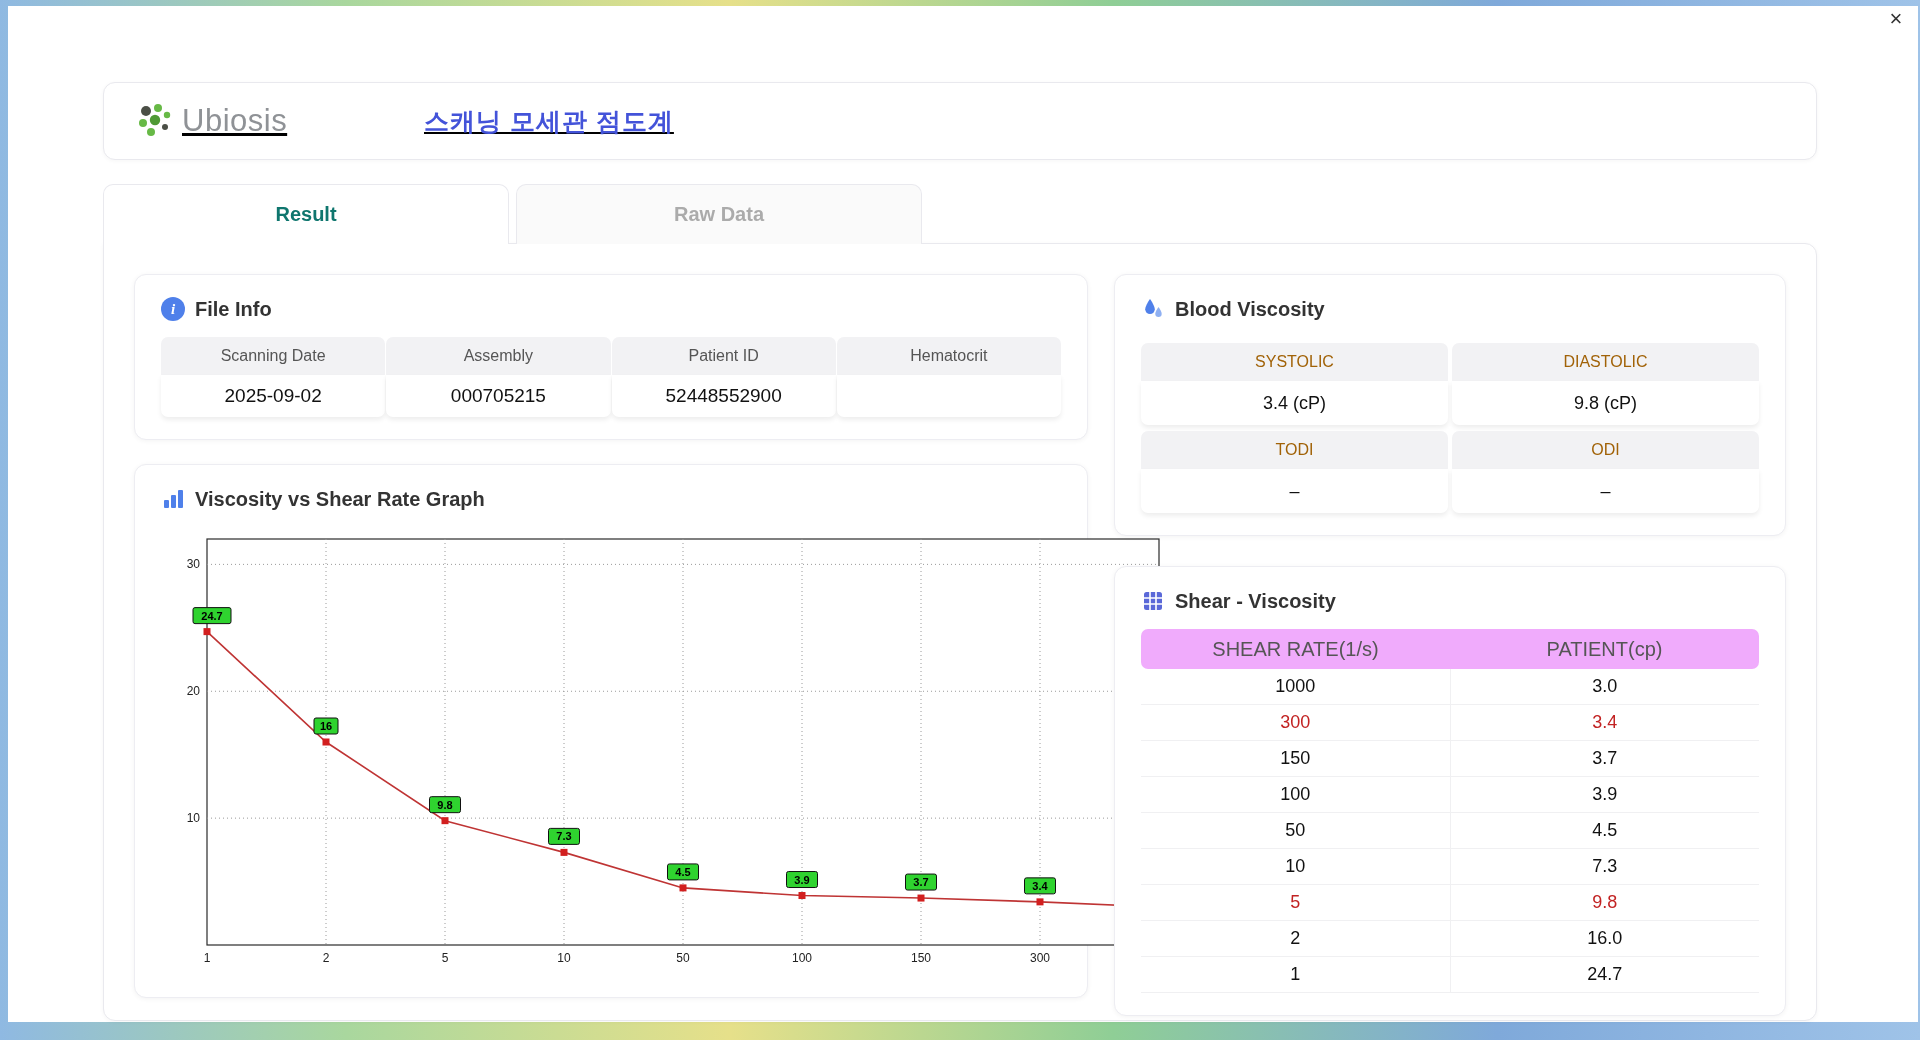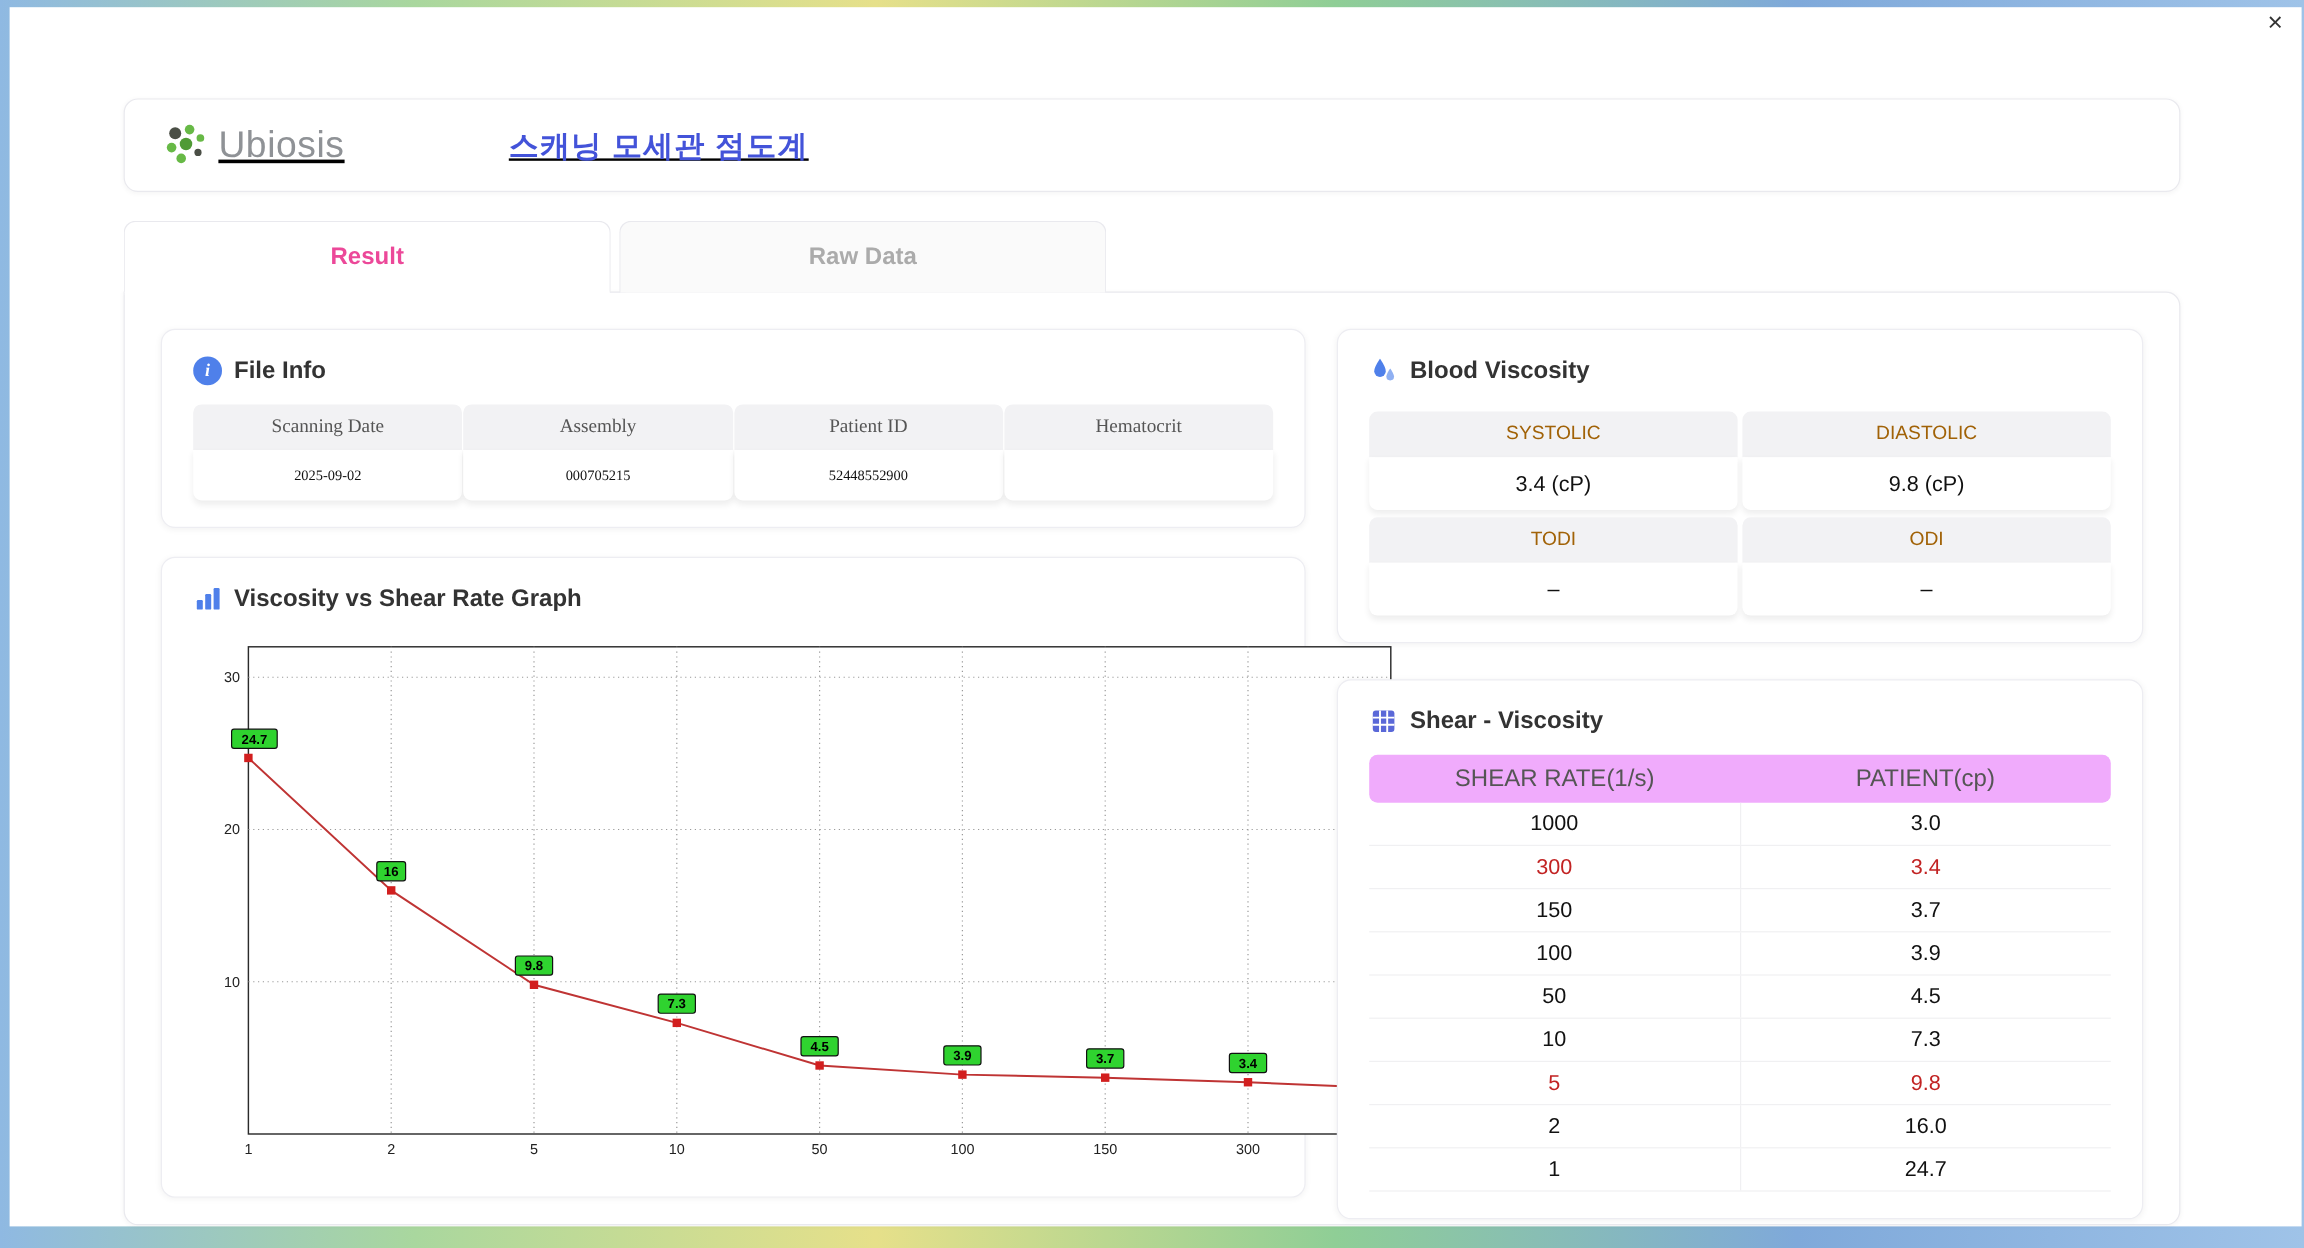--- a/index.html
+++ b/index.html
@@ -18,21 +18,21 @@
     box-shadow:0 1px 4px rgba(0,0,0,0.04);
     display:flex; align-items:center; padding-left:30px;text-decoration:underline; }
   .brand { display:flex; align-items:center; gap:8px; width:230px; }
   .brand-name { font-size:31px; color:#8f9296; letter-spacing:0.5px; }
   .page-title { font-size:25px; font-weight:bold; color:#4353d9; margin-left:60px; letter-spacing:1px; }
 
   
   .tabs { position:absolute; left:95px; top:178px; height:60px; display:flex; gap:7px; z-index:3; }
   .tab { width:406px; height:60px; display:flex; align-items:center; justify-content:center;
     font-size:20px; font-weight:bold; border-radius:10px 10px 0 0; cursor:pointer; }
-  .tab.active { background:#ffffff; color:#ec4899;
+  .tab.active { background:#ffffff; color:#0f766e;
     border:1px solid #e9e9ee; border-bottom:none; position:relative; }
   .tab.active::after { content:""; position:absolute; left:0; right:0; bottom:-2px; height:3px; background:#fff; }
   .tab.inactive { background:#fafafa; color:#ababab; border:1px solid #e9e9ee; border-bottom:none; }
 
   
   .content-card { position:absolute; left:95px; top:237px; width:1714px; height:778px;
     background:#fff; border:1px solid #e9e9ee; border-radius:0 12px 12px 12px;
     box-shadow:0 1px 4px rgba(0,0,0,0.04);
     display:flex; padding:30px; gap:26px; z-index:2; }
   .left-col { flex:1; display:flex; flex-direction:column; gap:24px; min-width:0; }
@@ -41,25 +41,25 @@
   .panel { background:#fff; border:1px solid #ededf2; border-radius:12px;
     box-shadow:0 1px 5px rgba(0,0,0,0.05); padding:22px 26px; }
   .panel-title-row { display:flex; align-items:center; gap:10px; margin-bottom:16px; }
   .panel-title { font-size:20px; font-weight:bold; color:#333; }
   .icon-info { width:24px; height:24px; border-radius:50%; background:#4f80ea; color:#fff;
     font-family:"Liberation Serif", serif; font-style:italic; font-weight:bold;
     display:flex; align-items:center; justify-content:center; font-size:15px; }
 
   
   .file-info { height:168px; }
-  .fields { display:flex; gap:1px; margin-top:14px;font-family:Liberation Serif, serif; }
+  .fields { display:flex; gap:1px; margin-top:14px; }
   .field { flex:1; max-width:252px; }
   .field-label { background:#f2f2f4; color:#555; font-size:16px; height:38px;
     display:flex; align-items:center; justify-content:center; border-radius:7px 7px 0 0; }
-  .field-value { background:#fff; color:#111; font-size:12px; height:42px;
+  .field-value { background:#fff; color:#111; font-size:19px; height:42px;
     display:flex; align-items:center; justify-content:center;
     border-radius:0 0 7px 7px; box-shadow:0 3px 5px rgba(0,0,0,0.07); }
 
   
   .graph-panel { flex:1; }
   .chart-wrap { margin-top:6px; padding-left:6px; }
   svg.chart { width:1000px; height:448px; display:block; }
 
   
   .bv-grid { display:grid; grid-template-columns:1fr 1fr; column-gap:4px; }

